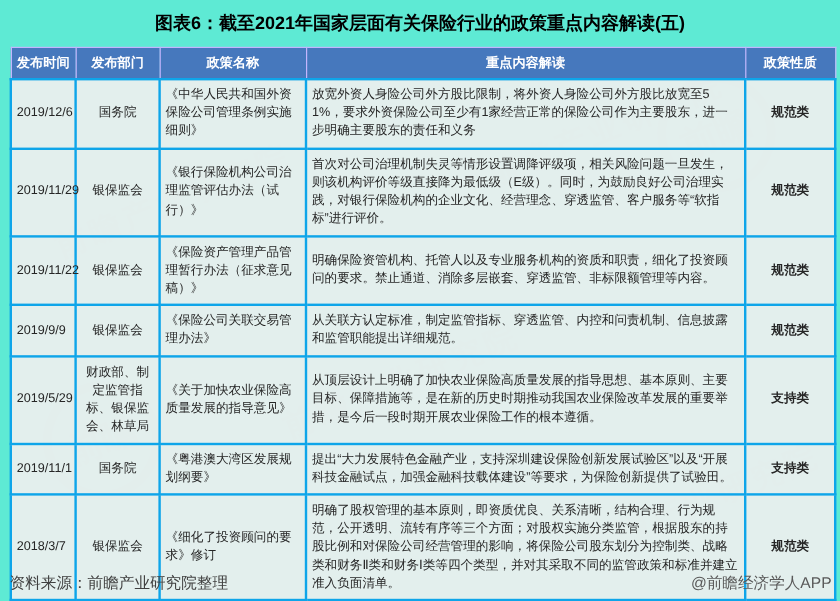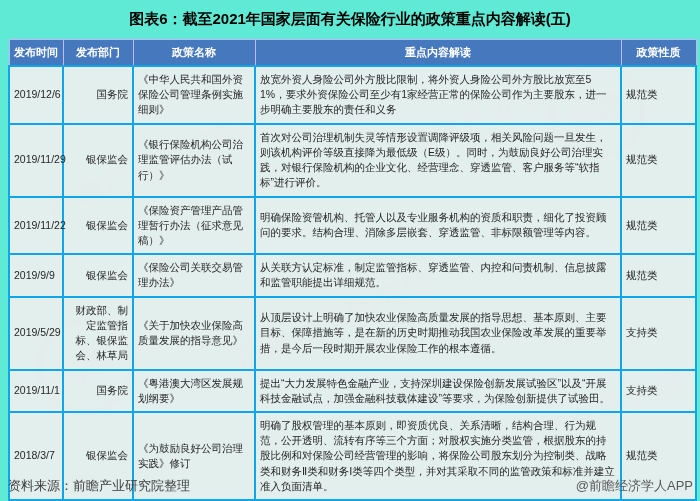--- a/index.html
+++ b/index.html
@@ -56,24 +56,24 @@
   table.policy td{
     border:2px solid #0ea5e9;
     background:rgba(239,239,239,0.92);
     font-size:10.5px;
     line-height:1.45;
     padding:5px 4px;
     vertical-align:middle;
     word-break:break-all;
   }
   td.c-date{padding-right:3px;white-space:nowrap;}
-  td.c-dept{text-align:right;}
+  td.c-dept{text-align:center;}
   td.c-policy{text-align:left;}
   td.c-content{text-align:left;}
-  td.c-nature{text-align:left;padding-left:8px;white-space:nowrap;}
+  td.c-nature{text-align:center;padding-left:8px;white-space:nowrap;font-weight:bold;}
   
   .footer{
     position:absolute;left:8px;right:7px;bottom:6px;
     z-index:1;
     display:flex;justify-content:space-between;align-items:baseline;
     font-size:13px;
   }
   .footer .source{color:#404040;}
   .footer .credit{color:#595959;}
 </style>
@@ -122,21 +122,21 @@
     <td class="c-date">2019/11/29</td>
     <td class="c-dept">银保监会</td>
     <td class="c-policy">《银行保险机构公司治理监管评估办法（试行）》</td>
     <td class="c-content">首次对公司治理机制失灵等情形设置调降评级项，相关风险问题一旦发生，则该机构评价等级直接降为最低级（E级）。同时，为鼓励良好公司治理实践，对银行保险机构的企业文化、经营理念、穿透监管、客户服务等“软指标”进行评价。</td>
     <td class="c-nature">规范类</td>
   </tr>
         <tr>
     <td class="c-date">2019/11/22</td>
     <td class="c-dept">银保监会</td>
     <td class="c-policy">《保险资产管理产品管理暂行办法（征求意见稿）》</td>
-    <td class="c-content">明确保险资管机构、托管人以及专业服务机构的资质和职责，细化了投资顾问的要求。结构合理、消除多层嵌套、穿透监管、非标限额管理等内容。</td>
+    <td class="c-content">明确保险资管机构、托管人以及专业服务机构的资质和职责，细化了投资顾问的要求。禁止通道、消除多层嵌套、穿透监管、非标限额管理等内容。</td>
     <td class="c-nature">规范类</td>
   </tr>
         <tr>
     <td class="c-date">2019/9/9</td>
     <td class="c-dept">银保监会</td>
     <td class="c-policy">《保险公司关联交易管理办法》</td>
     <td class="c-content">从关联方认定标准，制定监管指标、穿透监管、内控和问责机制、信息披露和监管职能提出详细规范。</td>
     <td class="c-nature">规范类</td>
   </tr>
         <tr>
@@ -149,21 +149,21 @@
         <tr>
     <td class="c-date">2019/11/1</td>
     <td class="c-dept">国务院</td>
     <td class="c-policy">《粤港澳大湾区发展规划纲要》</td>
     <td class="c-content">提出“大力发展特色金融产业，支持深圳建设保险创新发展试验区”以及“开展科技金融试点，加强金融科技载体建设”等要求，为保险创新提供了试验田。</td>
     <td class="c-nature">支持类</td>
   </tr>
         <tr>
     <td class="c-date">2018/3/7</td>
     <td class="c-dept">银保监会</td>
-    <td class="c-policy">《为鼓励良好公司治理实践》修订</td>
+    <td class="c-policy">《细化了投资顾问的要求》修订</td>
     <td class="c-content">明确了股权管理的基本原则，即资质优良、关系清晰，结构合理、行为规范，公开透明、流转有序等三个方面；对股权实施分类监管，根据股东的持股比例和对保险公司经营管理的影响，将保险公司股东划分为控制类、战略类和财务Ⅱ类和财务Ⅰ类等四个类型，并对其采取不同的监管政策和标准并建立准入负面清单。</td>
     <td class="c-nature">规范类</td>
   </tr>
         <tr>
     <td class="c-date">2018/2/23</td>
     <td class="c-dept">银保监会</td>
     <td class="c-policy">《反保险欺诈指引》</td>
     <td class="c-content">旨在构建保险行业欺诈风险管理规范和反欺诈技术标准，进一步防范和化解保险欺诈风险。明确保险机构承担欺诈风险管理的主体责任，监管主体职责和各单位在反欺诈协作配合机制中职责。</td>
     <td class="c-nature">规范类</td>
   </tr>

